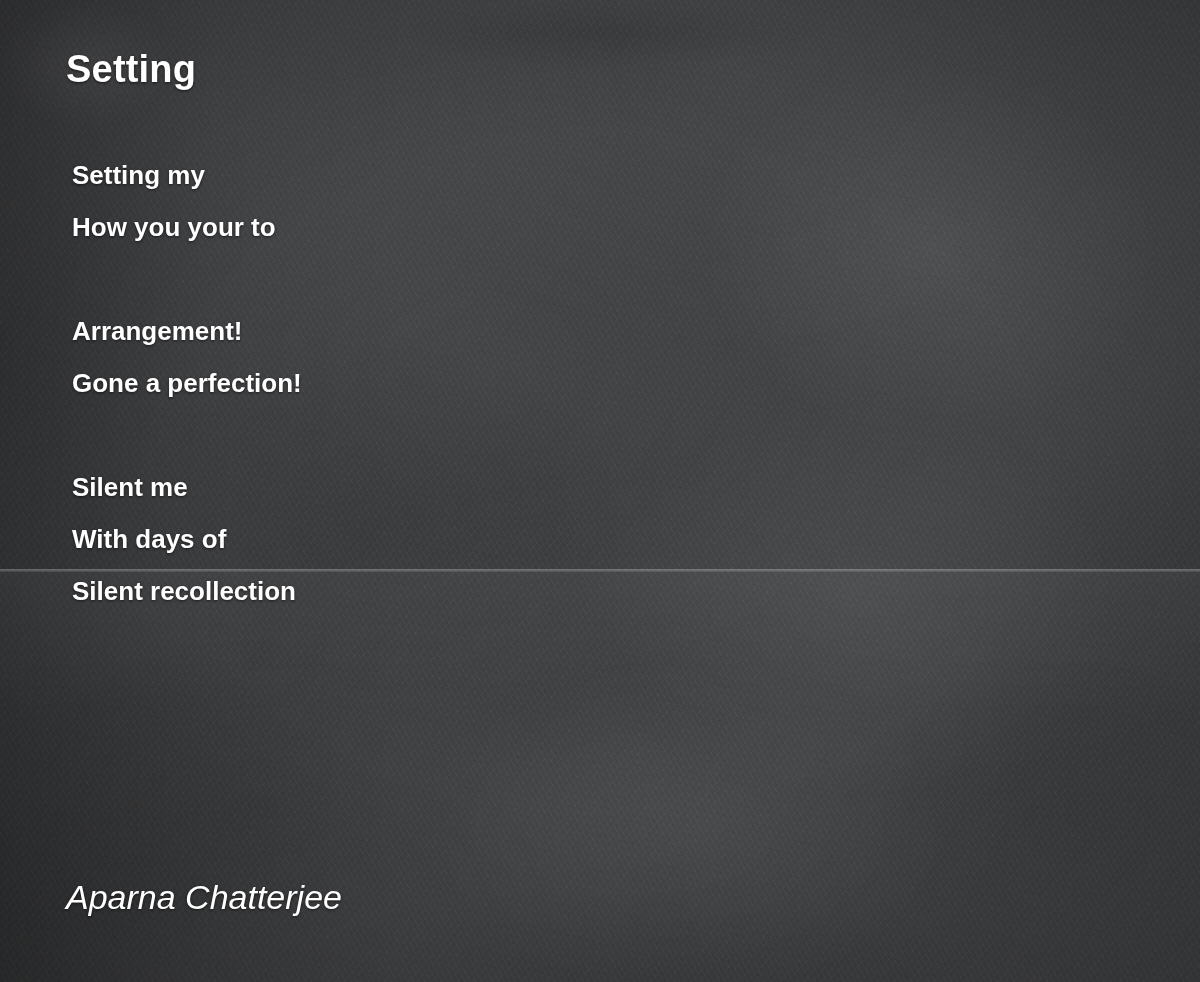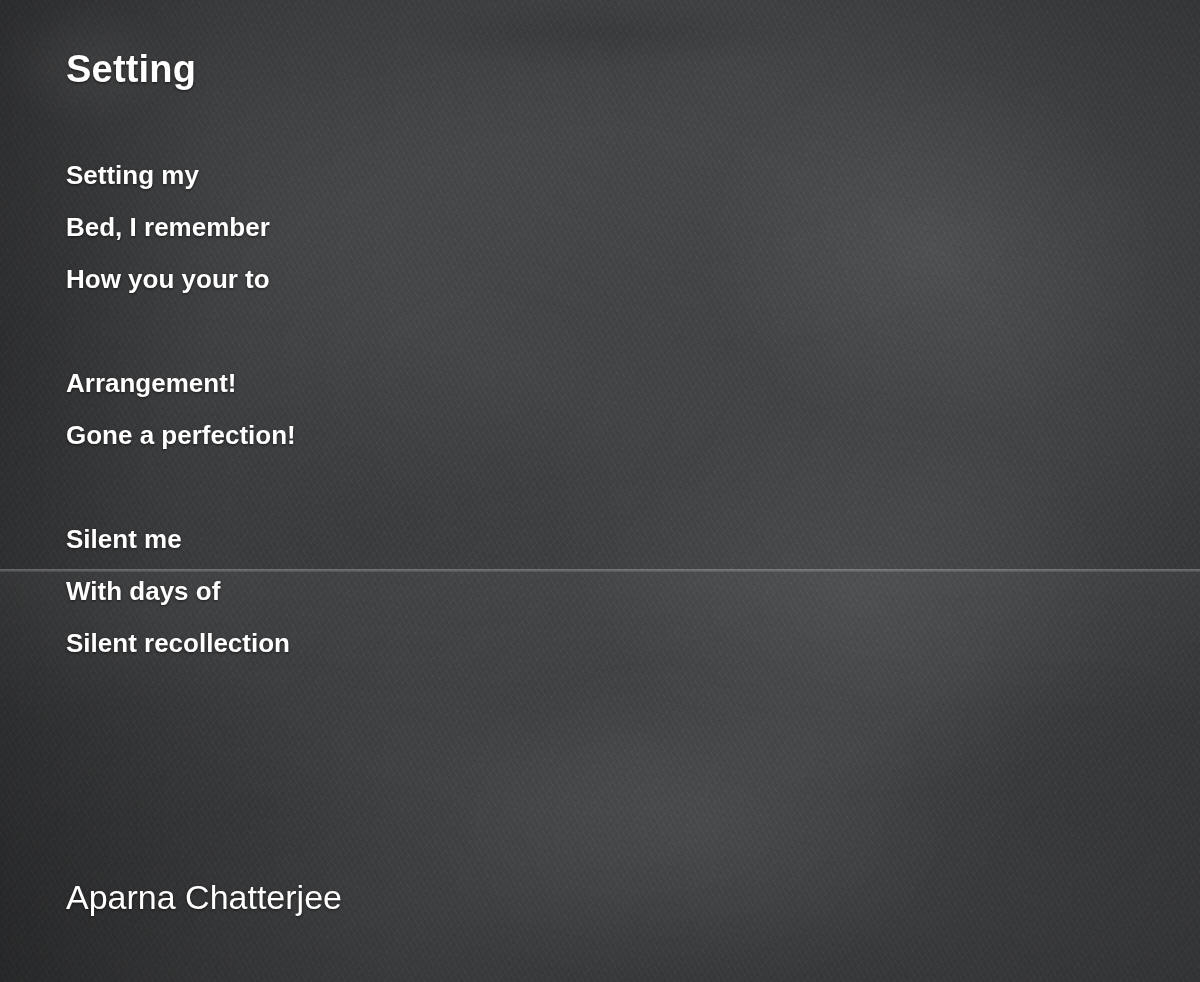--- a/index.html
+++ b/index.html
@@ -117,39 +117,40 @@
 
   #poem-title {
     font-size: 38px;
     font-weight: bold;
     letter-spacing: 0.2px;
     margin: 0 0 58px 0;
     text-shadow: 0 1px 3px rgba(0,0,0,0.65);
   }
 
   .stanza {
-    margin: 0 0 52px 0;
+    margin: 0 0 52px 6px;
   }
   .stanza:last-of-type {
     margin-bottom: 0;
   }
   .line {
     font-size: 26px;
     font-weight: bold;
     line-height: 52px;
     white-space: pre;
     text-shadow: 0 1px 3px rgba(0,0,0,0.6);
   }
 
   #poem-author {
     position: absolute;
     left: 66px;
     top: 878px;
     z-index: 5;
     font-size: 34px;
+    font-style: italic;
     color: #ffffff;
     text-shadow: 0 1px 3px rgba(0,0,0,0.6);
     white-space: pre;
     text-align: center;
   }
 </style>
 </head>
 <body>
 
 <div id="poem-card">
@@ -163,21 +164,20 @@
   <div class="bg-layer bg-vignette"></div>
   <div class="bg-seam"></div>
   <div class="bg-lower-shade"></div>
 
   <div class="content">
 
     <h1 id="poem-title">Setting</h1>
 
     <div class="stanza">
       <div class="line">Setting my</div>
-      <div class="line">Bed, I remember</div>
       <div class="line">How you your to</div>
     </div>
 
     <div class="stanza">
       <div class="line">Arrangement!</div>
       <div class="line">Gone a perfection!</div>
     </div>
 
     <div class="stanza">
       <div class="line">Silent me</div>

